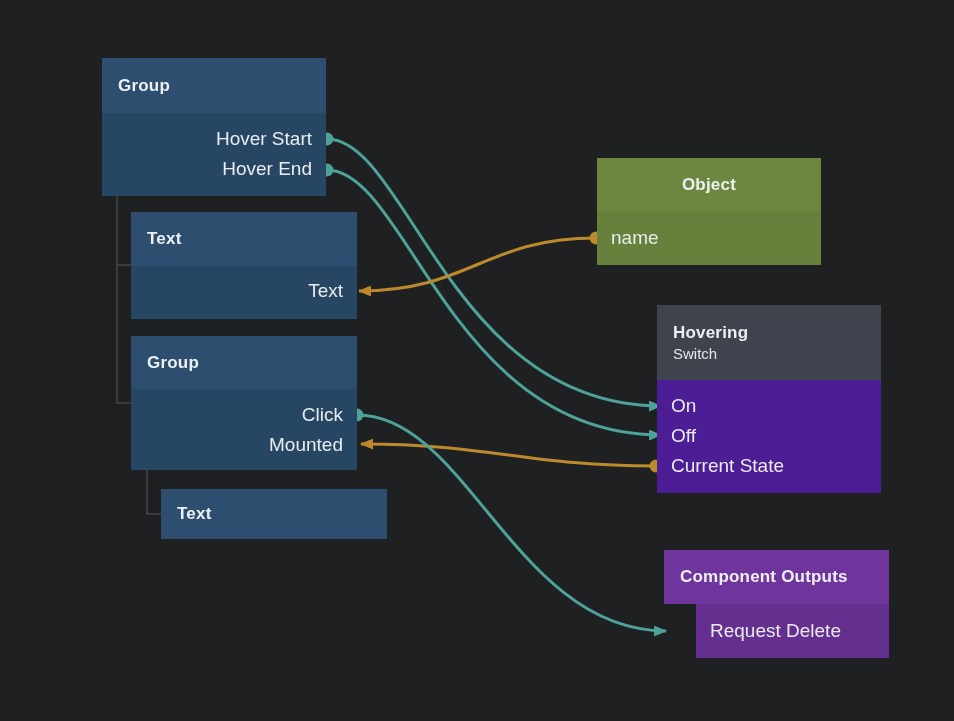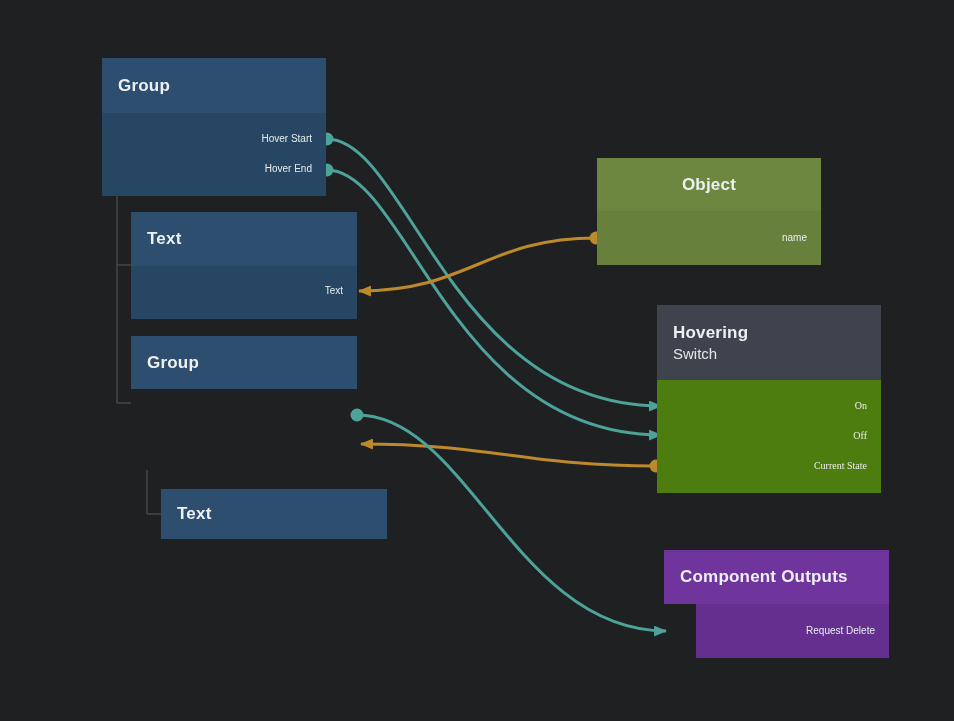--- a/index.html
+++ b/index.html
@@ -17,30 +17,30 @@
     display:flex; flex-direction:column; justify-content:center;
     padding:0 16px; box-sizing:border-box;
   }
   .node .title {
     font-size:17px; font-weight:600; color:#edf0f2; letter-spacing:.2px;
     white-space:nowrap;
   }
   .node .subtitle { font-size:15px; color:#e5e5e5; margin-top:2px; }
   .node .body { box-sizing:border-box; }
   .row {
-    height:30px; line-height:30px; font-size:10px; color:#e9eced;
+    height:30px; line-height:30px; font-size:19px; color:#e9eced;
     padding:0 14px; white-space:nowrap;
   }
   .row.right { text-align:right; }
-  .row.left  { text-align:right; }
+  .row.left  { text-align:left; }
 
   
   .blue   .hdr { background:#2d4e6e; } .blue   .body { background:#274663; }
   .green  .hdr { background:#6d8741;align-items:center; } .green  .body { background:#67813c; }
-  .slate  .hdr { background:#3e434e; } .slate  .body { background:#4d7c0f;font-family:Liberation Serif, serif; }
+  .slate  .hdr { background:#3e434e; } .slate  .body { background:#4c1d95; }
   .purple .hdr { background:#70349d; } .purple .body { background:#652f90;margin-left:32px; }
 </style>
 </head>
 <body>
 
 <div class="canvas">
 
   <svg id="wires" width="954" height="721" viewBox="0 0 954 721">
     <defs>
       <marker id="arrow-teal" viewBox="0 0 12 10" refX="11" refY="5" markerWidth="13" markerHeight="11" orient="auto" markerUnits="userSpaceOnUse">
@@ -82,20 +82,24 @@
     </div>
     <div class="body" style="padding:10px 0 13px;">
       <div class="row right">Text</div>
     </div>
   </div>
 
   <div class="node blue" style="left:131px; top:336px; width:226px;">
     <div class="hdr" style="height:53px">
       <span class="title">Group</span>
     </div>
+    <div class="body" style="padding:11px 0 10px;">
+      <div class="row right">Click</div>
+      <div class="row right">Mounted</div>
+    </div>
   </div>
 
   <div class="node blue" style="left:161px; top:489px; width:226px;">
     <div class="hdr" style="height:50px">
       <span class="title">Text</span>
     </div>
   </div>
 
   <div class="node green" style="left:597px; top:158px; width:224px;">
     <div class="hdr" style="height:53px">

